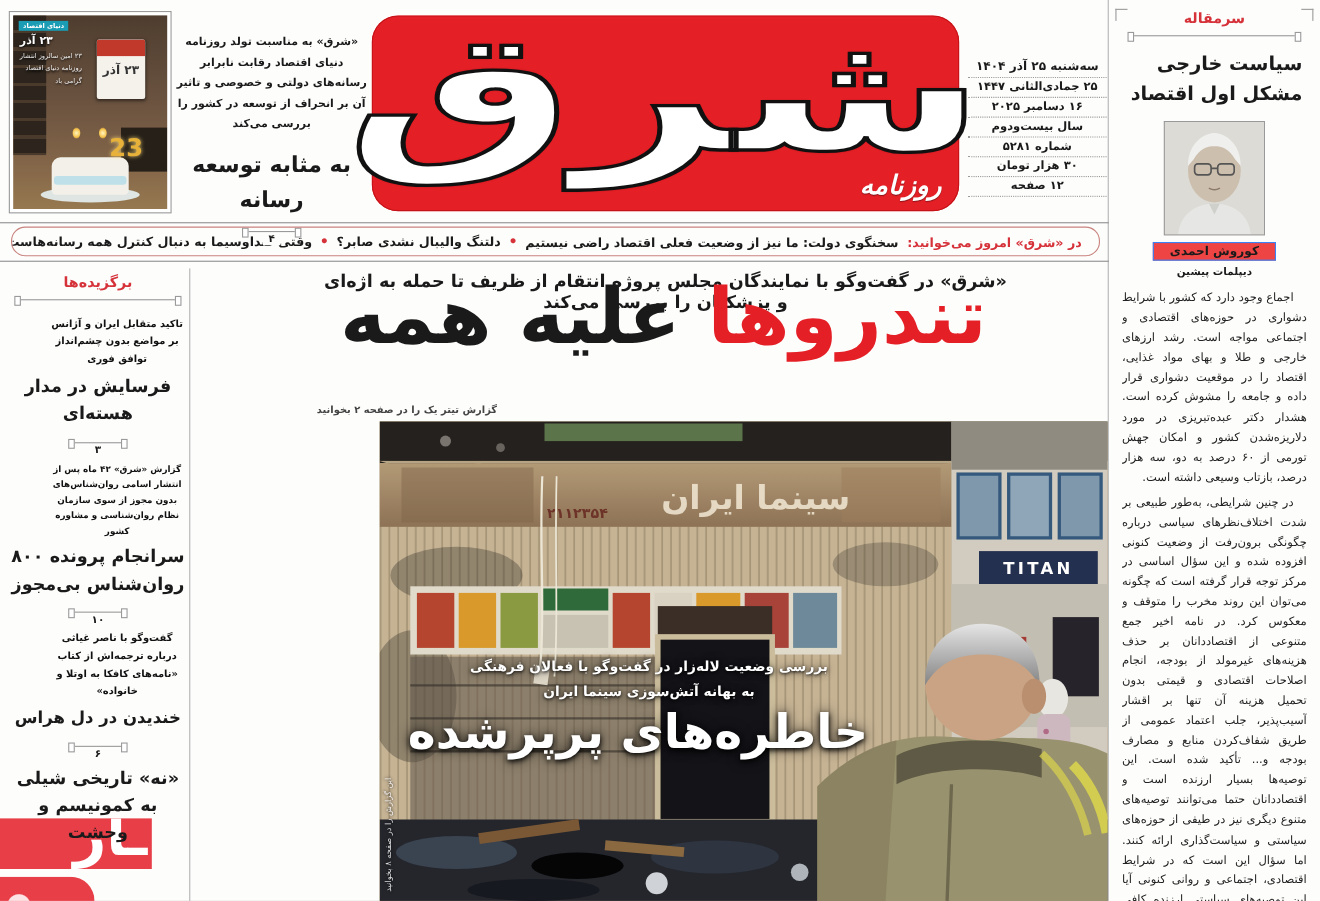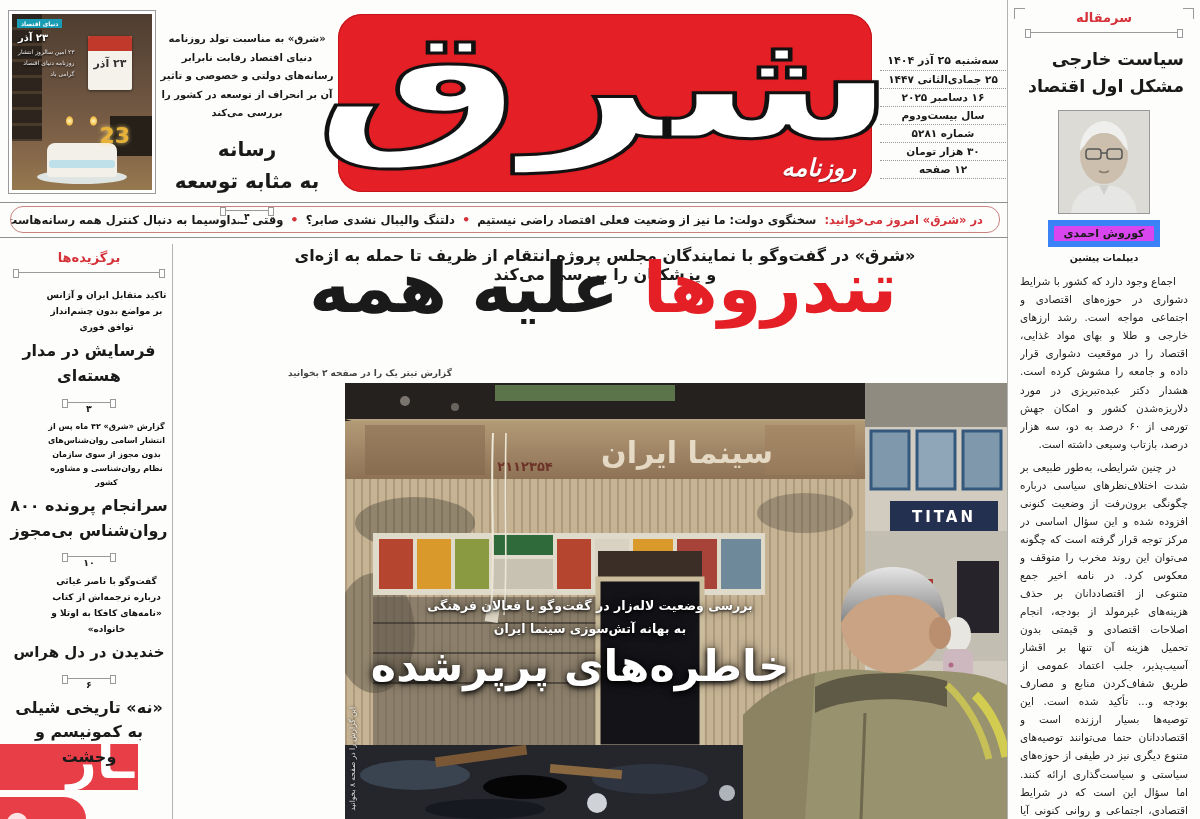--- a/index.html
+++ b/index.html
@@ -19,22 +19,22 @@
   .edit-col::before, .edit-col::after { content:""; position:absolute; top:8px; width:10px; height:10px; border-top:1px solid #9a9a9a; }
   .edit-col::before { left:6px; border-left:1px solid #9a9a9a; }
   .edit-col::after { right:6px; border-right:1px solid #9a9a9a; }
   .section-head { text-align:center; color:#d6323a; font-weight:bold; font-size:13px; letter-spacing:1px; }
   .orn-line { position:relative; height:10px; margin:3px 6px 8px; }
   .orn-line i { position:absolute; left:0; right:0; top:4px; border-top:1px solid #9a9a9a; display:block; }
   .orn-line i::before, .orn-line i::after { content:""; position:absolute; top:-4px; width:4px; height:7px; border:1px solid #9a9a9a; background:#fff; }
   .orn-line i::before { left:-1px; } .orn-line i::after { right:-1px; }
   .edit-title { font-size:17.5px; font-weight:bold; line-height:1.55; text-align:right; padding-right:4px; }
   .edit-photo { width:92px; height:104px; margin:10px auto 6px; border:1px solid #999; background:#e9e7e3; }
-  .edit-author { width:112px; margin:0 auto; border:6px solid #3b82f6; text-align:center;
-                 font-size:11px; font-weight:bold; padding:1px 0; background:#d946ef; }
+  .edit-author { width:112px; margin:0 auto; border:1px solid #3b82f6; text-align:center;
+                 font-size:11px; font-weight:bold; padding:1px 0; background:#ef4444; }
   .edit-role { text-align:center; font-size:9.5px; font-weight:bold; margin-top:5px; }
   .edit-body { margin-top:9px; height:560px; overflow:hidden; }
   .edit-body p { font-size:10.5px; line-height:1.72; text-align:justify; color:#222; margin-bottom:5px; text-indent:12px; }
 
   
   .cake-photo { position:absolute; top:10px; left:8px; width:148px; height:184px;
                 border:1px solid #9a9a9a; background:#fff; padding:3px; }
   .cake-inner { position:relative; width:100%; height:100%; overflow:hidden;
                 background:linear-gradient(180deg,#4e3d2f 0%,#6b5340 45%,#86684a 80%,#96794f 100%); }
   .binders { position:absolute; left:0; top:0; width:30px; height:72%;
@@ -183,22 +183,22 @@
         <div>۲۳ امین سالروز انتشار</div>
         <div>روزنامه دنیای اقتصاد</div>
         <div>گرامی باد</div>
       </div>
     </div>
   </div>
 
   <div class="anniv">
     <p class="anniv-kicker">«شرق» به مناسبت تولد روزنامه دنیای اقتصاد رقابت نابرابر رسانه‌های دولتی و خصوصی و تاثیر آن بر انحراف از توسعه در کشور را بررسی می‌کند</p>
     <div class="anniv-title">
+      <div>به مثابه توسعه</div>
       <div>رسانه</div>
-      <div>به مثابه توسعه</div>
     </div>
     <div class="pgnum">
       <span class="ln"></span><span class="n">۴</span>
     </div>
   </div>
 
   <div class="masthead">
     <div class="logo">شرق</div>
     <div class="logo-sub">روزنامه</div>
   </div>

